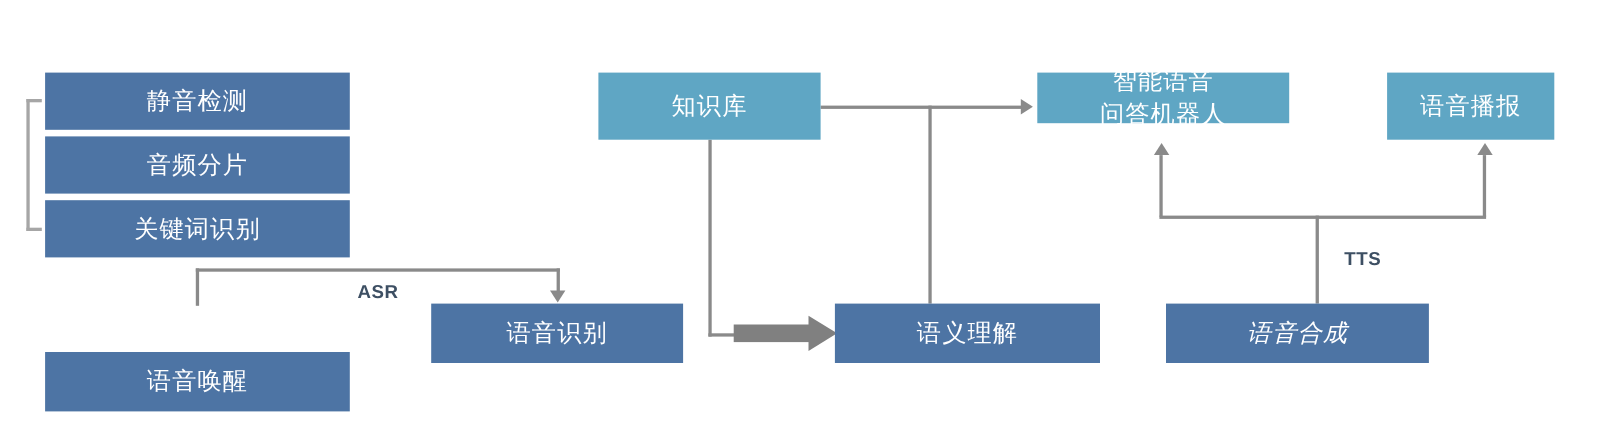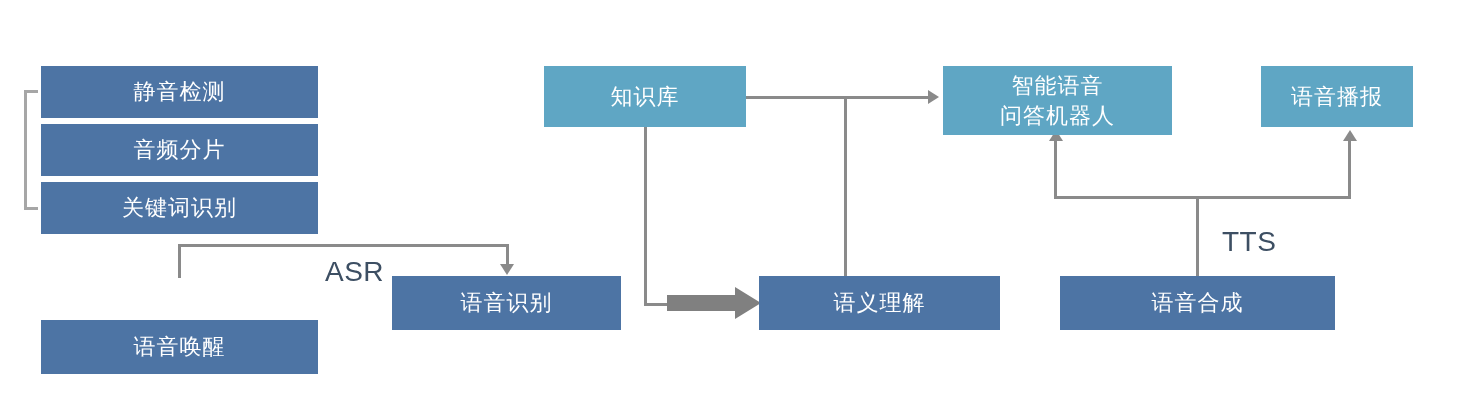--- a/index.html
+++ b/index.html
@@ -29,24 +29,25 @@
     letter-spacing: 1px;
     box-sizing: border-box;
     z-index: 3;
   }
   .node-dark { background: #4d74a4; }
   .node-light { background: #5fa6c4; }
 
   .edge-label {
     position: absolute;
     color: #3d4f63;
-    font-size: 28px;
+    font-size: 17px;
     letter-spacing: 0.5px;
     white-space: nowrap;
     z-index: 4;
+    font-weight: bold;
   }
 
   
   .seg {
     position: absolute;
     background: #8a8a8a;
     z-index: 1;
   }
   .seg-h { height: 3px; }
   .seg-v { width: 3px; }
@@ -133,30 +134,30 @@
   </div>
 
   <div class="node node-light" style="left:544px; top:66px; width:202px; height:61px;">
     <span>知识库</span>
   </div>
 
   <div class="node node-dark" style="left:759px; top:276px; width:241px; height:54px;">
     <span>语义理解</span>
   </div>
 
-  <div class="node node-light" style="left:943px; top:66px; width:229px; height:69px; flex-direction:column;">
+  <div class="node node-light" style="left:943px; top:66px; width:229px; height:46px; flex-direction:column;">
     <span>智能语音</span>
     <span>问答机器人</span>
   </div>
 
   <div class="node node-light" style="left:1261px; top:66px; width:152px; height:61px;">
     <span>语音播报</span>
   </div>
 
-  <div class="node node-dark" style="left:1060px; top:276px; width:275px; height:54px;">
+  <div class="node node-dark" style="left:1060px; top:276px; width:239px; height:54px;font-style:italic;">
     <span>语音合成</span>
   </div>
 
   <div class="seg seg-v" style="left:178px; top:244px; height:34px;"></div>
   <div class="seg seg-h" style="left:178px; top:244px; width:331px;"></div>
   <div class="seg seg-v" style="left:506px; top:244px; height:22px;"></div>
   <div class="arrow arrow-down" style="left:500px; top:264px;"></div>
   <div class="edge-label" style="left:325px; top:256px;">ASR</div>
 
   <div class="seg seg-v" style="left:644px; top:127px; height:179px;"></div>

